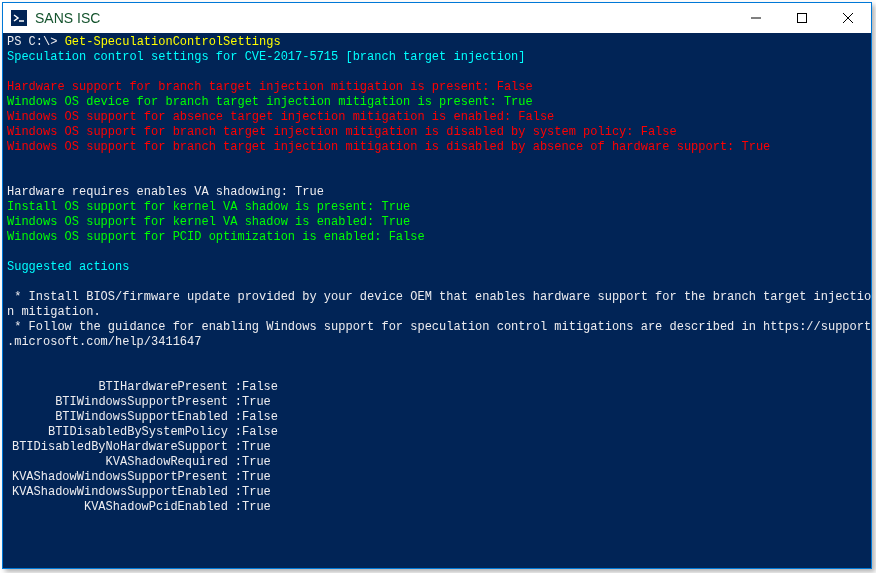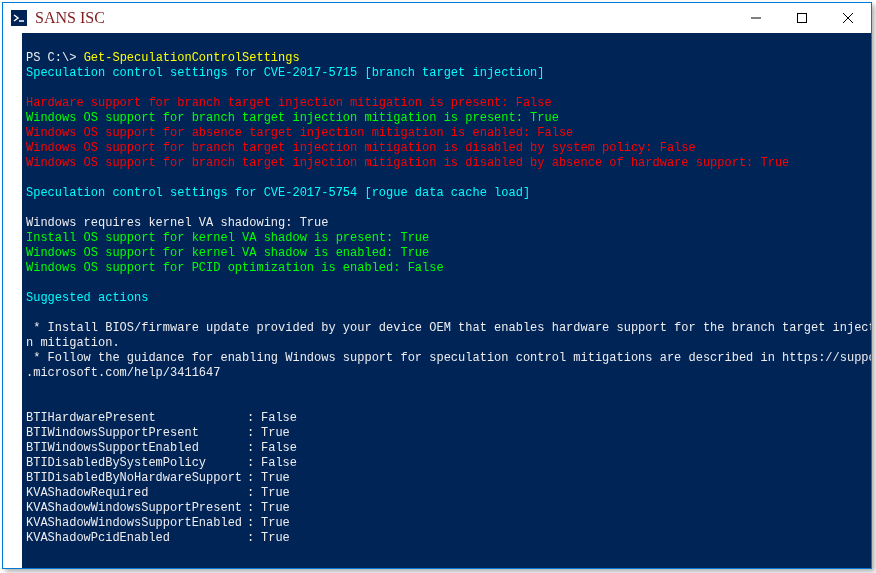--- a/index.html
+++ b/index.html
@@ -10,37 +10,37 @@
     background: #fff;
   }
   .titlebar {
     height: 30px; background: #fff; display: flex; align-items: center;
     padding: 0 0 0 8px; user-select: none;
   }
   .titlebar-icon {
     width: 16px; height: 16px; margin-right: 8px; display: flex;
     align-items: center; justify-content: center;
   }
-  .titlebar-title { font-size: 16px; color: #7f1d1d; flex: 1; font-family: Liberation Serif, serif; }
+  .titlebar-title { font-size: 14px; color: #14532d; flex: 1; }
   .titlebar-buttons { display: flex; }
   .titlebar-btn {
     width: 46px; height: 30px; display: flex; align-items: center;
     justify-content: center; font-size: 10px; color: #000; cursor: pointer;
   }
   .terminal {
     flex: 1; background: #012456; color: #eeedf0; font-family: 'Consolas', 'Courier New', monospace;
-    font-size: 12px; line-height: 15px; padding: 18px 4px; overflow: hidden; white-space: pre; margin-left: 19px;
+    font-size: 12px; line-height: 15px; padding: 2px 4px; overflow: hidden; white-space: pre;
   }
   .prompt { color: #eeedf0; }
   .cmd { color: #ffff00; }
   .section { color: #00ffff; }
   .ok { color: #00ff00; }
   .err { color: #ff0000; font-family: Liberation Mono, monospace; }
   .txt { color: #eeedf0; }
-  .summary-row { display: flex; }
+  .summary-row { display: flex; text-align: right; }
   .summary-key { width: 221px; }
   .summary-colon { width: 14px; }
 </style>
 </head>
 <body>
 
 <div class="window">
   <div class="titlebar">
     <div class="titlebar-icon">
       <svg width="16" height="16" viewBox="0 0 16 16">
@@ -66,27 +66,26 @@
             <line x1="10" y1="0" x2="0" y2="10" stroke="#000" stroke-width="1"></line>
           </svg>
       </div>
     </div>
   </div>
 
   <div class="terminal"><span class="prompt">PS C:\&gt;</span> <span class="cmd">Get-SpeculationControlSettings</span>
 <span class="section">Speculation control settings for CVE-2017-5715 [branch target injection]</span>
 
 <div id="sec1"><span class="err">Hardware support for branch target injection mitigation is present: False</span>
-<span class="ok">Windows OS support for branch target injection mitigation is present: True</span>
+<span class="ok">Windows OS device for branch target injection mitigation is present: True</span>
 <span class="err">Windows OS support for absence target injection mitigation is enabled: False</span>
 <span class="err">Windows OS support for branch target injection mitigation is disabled by system policy: False</span>
 <span class="err">Windows OS support for branch target injection mitigation is disabled by absence of hardware support: True</span></div>
-<span class="section">Speculation control settings for CVE-2017-5754 [rogue data cache load]</span>
 
-<div id="sec2"><span class="txt">Windows requires kernel VA shadowing: True</span>
+<div id="sec2"><span class="txt">Hardware requires enables VA shadowing: True</span>
 <span class="ok">Install OS support for kernel VA shadow is present: True</span>
 <span class="ok">Windows OS support for kernel VA shadow is enabled: True</span>
 <span class="ok">Windows OS support for PCID optimization is enabled: False</span></div>
 <span class="section">Suggested actions</span>
 
 <span class="txt"> * Install BIOS/firmware update provided by your device OEM that enables hardware support for the branch target injectio
 n mitigation.</span>
 <span class="txt"> * Follow the guidance for enabling Windows support for speculation control mitigations are described in https://support
 .microsoft.com/help/3411647</span>
 

